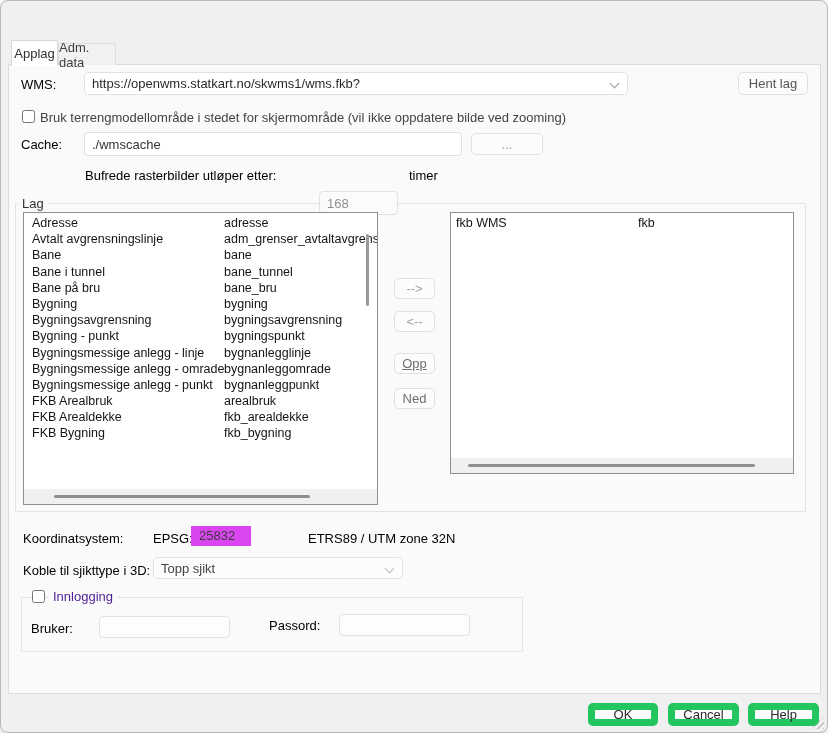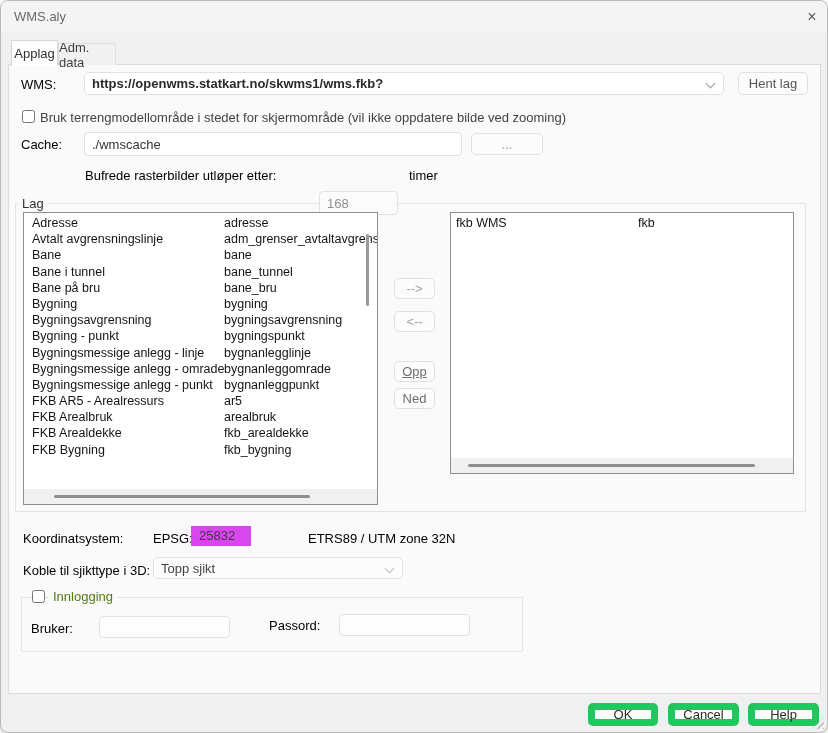--- a/index.html
+++ b/index.html
@@ -27,21 +27,21 @@
          background:#fafafa; border:1px solid #dcdcdc; z-index:1; }
 
   .lbl{ position:absolute; font-size:13px; color:#000000; white-space:nowrap; z-index:3; }
 
   .combo{ position:absolute; background:#ffffff; border:1px solid #e1e1e1; border-radius:5px;
           font-size:13px; color:#2b2b2b; display:flex; align-items:center; padding:0 22px 0 7px;
           white-space:nowrap; overflow:hidden; z-index:3; }
   .chev{ position:absolute; right:9px; top:7px; width:7px; height:7px;
          border-right:1.4px solid #9a9a9a; border-bottom:1.4px solid #9a9a9a;
          transform:rotate(45deg); }
-  #wms-combo{ left:83px; top:71px; width:640px; height:23px;font-weight:bold; }
+  #wms-combo{ left:83px; top:71px; width:544px; height:23px; }
   #sjikt-combo{ left:152px; top:556px; width:250px; height:22px; background:#fcfcfc; color:#444; }
 
   .btn{ position:absolute; background:#fcfcfc; border:1px solid #e0e0e0; border-radius:5px;
         font-size:13px; color:#555; display:flex; align-items:center; justify-content:center;
         cursor:pointer; z-index:3; }
   #hentlag-btn{ left:737px; top:71px; width:70px; height:23px; }
   #browse-btn{ left:470px; top:132px; width:72px; height:22px; color:#9a9a9a; }
 
   input[type="text"], input[type="password"]{
         position:absolute; border:1px solid #e2e2e2; border-radius:4px; background:#fff;
@@ -55,21 +55,21 @@
         margin:0; z-index:4; }
   #terrain-cb{ left:21px; top:109px; }
   #login-cb{ left:31px; top:589px; }
 
   
   .groupbox{ position:absolute; border:1px solid #e3e3e3; border-radius:1px; z-index:2; }
   #lag-box{ left:14px; top:202px; width:791px; height:309px; }
   #login-box{ left:20px; top:596px; width:502px; height:55px; }
   .grouplabel{ position:absolute; font-size:13px; background:#fafafa; padding:0 4px; z-index:3; }
   #lag-label{ left:17px; top:195px; color:#333; }
-  #login-label{ left:48px; top:588px; color:#4d7c0f; }
+  #login-label{ left:48px; top:588px; color:#4c1d95; }
 
   
   .list{ position:absolute; background:#ffffff; border:1px solid #8f8f8f; overflow:hidden; z-index:3; }
   #list-left{ left:22px; top:211px; width:355px; height:293px; }
   #list-right{ left:449px; top:211px; width:344px; height:262px; }
   .rows{ position:absolute; left:0; top:2px; right:0; }
   .lrow{ position:relative; height:16.2px; font-size:12.5px; color:#141414; line-height:16.2px;
          white-space:nowrap; overflow:hidden; cursor:default; }
   .lname{ position:absolute; left:8px; }
   #list-left .lcode{ position:absolute; left:200px; }
@@ -79,21 +79,21 @@
             border-radius:2px; z-index:4; }
   .hstrip{ position:absolute; left:0; right:0; bottom:0; height:15px; background:#f0f0f0; z-index:4; }
   .hthumb{ position:absolute; top:6px; height:3px; background:#8f8f8f; border-radius:2px; }
   #list-left .hthumb{ left:30px; width:256px; }
   #list-right .hthumb{ left:17px; width:287px; }
 
   
   .midbtn{ left:393px; width:41px; height:21px; }
   #btn-add{ top:277px; color:#a3a3a3; }
   #btn-remove{ top:310px; color:#a3a3a3; }
-  #btn-up{ top:360px; color:#6e6e6e;text-decoration:underline; }
+  #btn-up{ top:352px; color:#6e6e6e;text-decoration:underline; }
   #btn-down{ top:387px; color:#6e6e6e; }
 
   
   #epsg-box{ position:absolute; left:190px; top:525px; width:60px; height:20px; background:#d946ef;
              font-size:13px; color:#3c3c3c; line-height:20px; padding-left:8px; z-index:3; }
 
   
   .footbtn{ background:#fdfdfd; border:7px solid #22c55e; color:#2b2b2b; }
   #ok-btn{ left:587px; top:702px; width:70px; height:23px; }
   #cancel-btn{ left:667px; top:702px; width:71px; height:23px; }
@@ -101,24 +101,20 @@
 
   .grip{ position:absolute; right:3px; bottom:3px; width:12px; height:12px;
          background:repeating-linear-gradient(135deg,#bdbdbd 0 1px,transparent 1px 4px);
          clip-path:polygon(100% 0,100% 100%,0 100%); z-index:5; }
 </style>
 </head>
 <body>
 
 <div class="dlg">
 
-  <div class="titlebar">
-    <span class="wtitle">WMS.aly</span>
-    <span class="closebtn">×</span>
-  </div>
 
   <div class="tab active">Applag</div>
   <div class="tab inactive">Adm. data</div>
 
   <div class="page"></div>
 
   <span class="lbl" style="left:20px; top:76px;">WMS:</span>
   <div class="combo" id="wms-combo">
     <span>https://openwms.statkart.no/skwms1/wms.fkb?</span>
     <span class="chev"></span>
@@ -177,24 +173,20 @@
           <span class="lname">Bygningsmessige anlegg - linje</span>
           <span class="lcode">bygnanlegglinje</span>
         </div>
         <div class="lrow">
           <span class="lname">Bygningsmessige anlegg - omrade</span>
           <span class="lcode">bygnanleggomrade</span>
         </div>
         <div class="lrow">
           <span class="lname">Bygningsmessige anlegg - punkt</span>
           <span class="lcode">bygnanleggpunkt</span>
-        </div>
-        <div class="lrow">
-          <span class="lname">FKB AR5 - Arealressurs</span>
-          <span class="lcode">ar5</span>
         </div>
         <div class="lrow">
           <span class="lname">FKB Arealbruk</span>
           <span class="lcode">arealbruk</span>
         </div>
         <div class="lrow">
           <span class="lname">FKB Arealdekke</span>
           <span class="lcode">fkb_arealdekke</span>
         </div>
         <div class="lrow">

